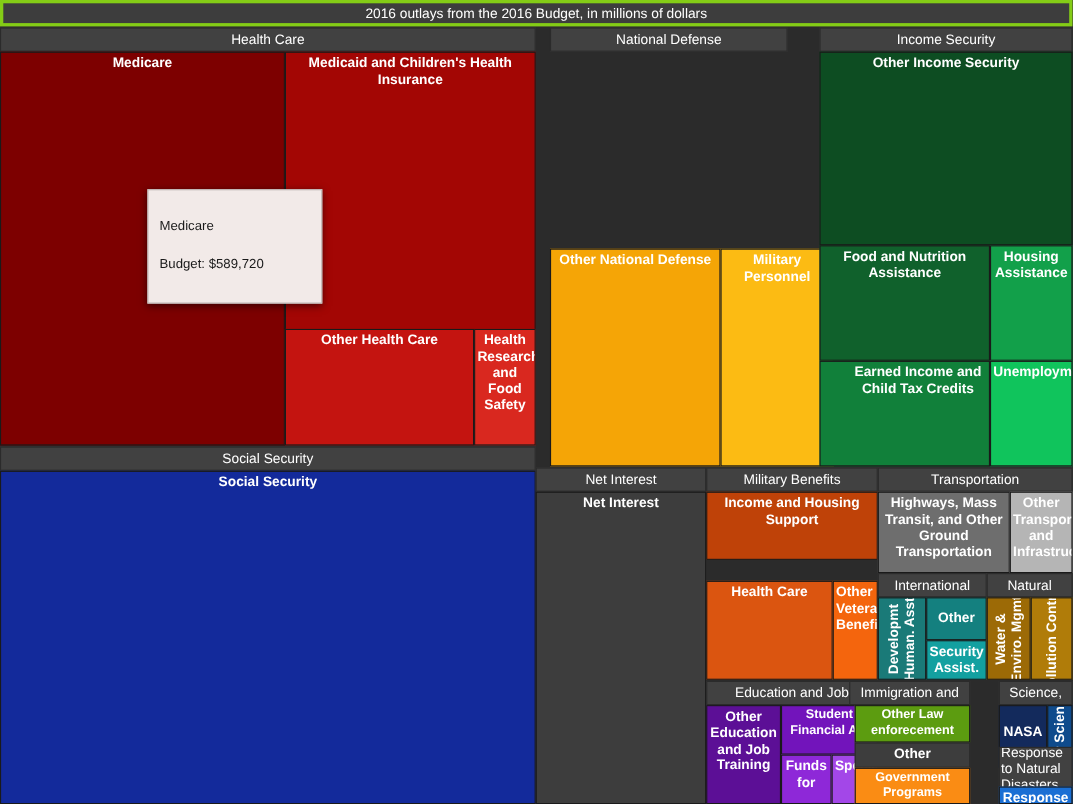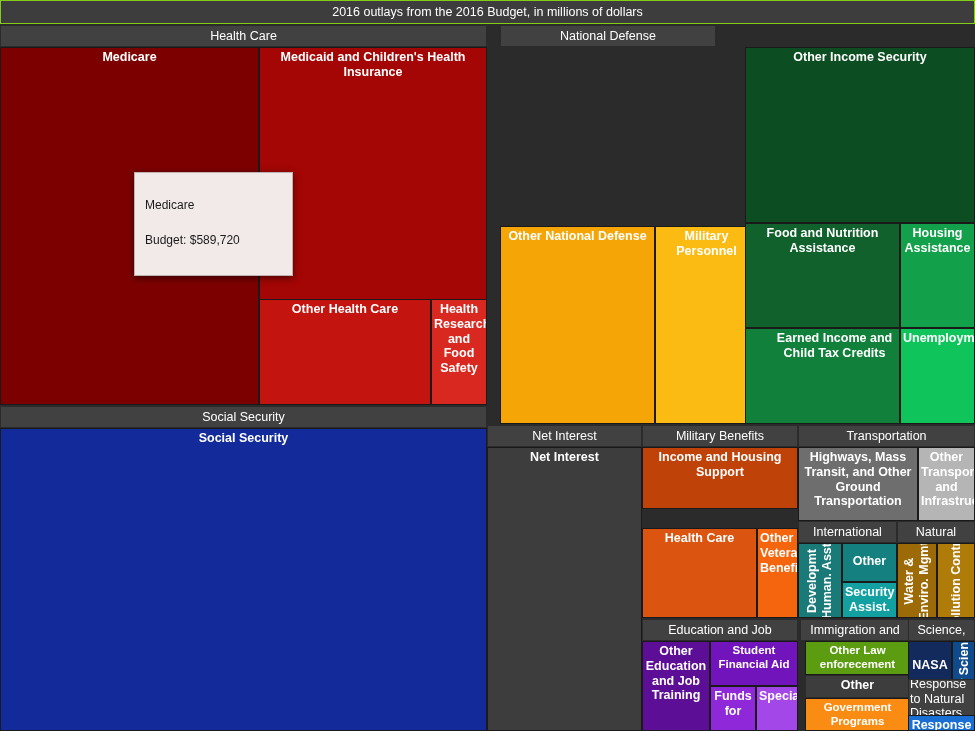--- a/index.html
+++ b/index.html
@@ -2,21 +2,21 @@
 <html><head>
 <meta charset="utf-8">
 <style>
   html,body{margin:0;padding:0;background:#2b2b2b;}
   body{width:975px;height:731px;overflow:hidden;
        font-family:"Liberation Sans",sans-serif;
        -webkit-font-smoothing:antialiased;}
   #root{position:relative;width:975px;height:731px;background:#2b2b2b;}
 
   .title-bar{position:absolute;left:0;top:0;width:975px;height:24px;
-    background:#3d3d3d;border:1px solid #84cc16;box-sizing:border-box;
+    background:#3d3d3d;border:3px solid #84cc16;box-sizing:border-box;
     color:#fff;font-size:12.5px;display:flex;align-items:center;
     justify-content:center;text-align:center;}
 
   .grp{position:absolute;box-sizing:border-box;}
   .grp-head{position:absolute;left:0;top:0;width:100%;height:22px;
     background:#414141;border:1px solid #2b2b2b;box-sizing:border-box;
     color:#fff;font-size:12.5px;display:flex;align-items:center;
     justify-content:center;overflow:hidden;white-space:nowrap;}
 
   .cell{position:absolute;box-sizing:border-box;border:1px solid #1a1a1a;
@@ -63,20 +63,21 @@
     <div class="grp-head">National Defense</div>
     <div class="cell" style="left:0px;top:201px;width:155px;height:198px;background:#f5a506;">
       <span class="lbl">Other National Defense</span>
     </div>
     <div class="cell" style="left:155px;top:201px;width:103px;height:198px;background:#fcbb13;">
       <span class="lbl">Military Personnel</span>
     </div>
   </div>
 
   <div class="grp" style="left:745px;top:25px;width:230px;height:399px;">
+    <div class="grp-head">Income Security</div>
     <div class="cell" style="left:0px;top:22px;width:230px;height:176px;background:#0d4d22;">
       <span class="lbl">Other Income Security</span>
     </div>
     <div class="cell" style="left:0px;top:198px;width:155px;height:105px;background:#10612c;">
       <span class="lbl">Food and Nutrition Assistance</span>
     </div>
     <div class="cell" style="left:155px;top:198px;width:75px;height:105px;background:#12a04a;">
       <span class="lbl">Housing Assistance</span>
     </div>
     <div class="cell" style="left:0px;top:303px;width:155px;height:96px;background:#11803a;padding-left:24px;">
@@ -158,21 +159,21 @@
       <span class="lbl" style="font-size:11.5px;">Student Financial Aid</span>
     </div>
     <div class="cell" style="left:68px;top:67px;width:46px;height:45px;background:#8e28d8;">
       <span class="lbl">Funds for</span>
     </div>
     <div class="cell" style="left:114px;top:67px;width:42px;height:45px;background:#a347e8;">
       <span class="lbl" style="white-space:nowrap;text-align:left;">Special Educa</span>
     </div>
   </div>
 
-  <div class="grp" style="left:800px;top:619px;width:110px;height:112px;">
+  <div class="grp" style="left:772px;top:619px;width:110px;height:112px;">
     <div class="grp-head">Immigration and</div>
     <div class="cell" style="left:5px;top:22px;width:105px;height:34px;background:#5c9c10;">
       <span class="lbl" style="font-size:11.5px;">Other Law enforecement</span>
     </div>
     <div class="cell" style="left:5px;top:56px;width:105px;height:23px;background:#3d3d3d;border-color:#2b2b2b;">
       <span class="lbl">Other</span>
     </div>
     <div class="cell" style="left:5px;top:79px;width:105px;height:33px;background:#fa8c14;">
       <span class="lbl" style="font-size:11.5px;">Government Programs</span>
     </div>

